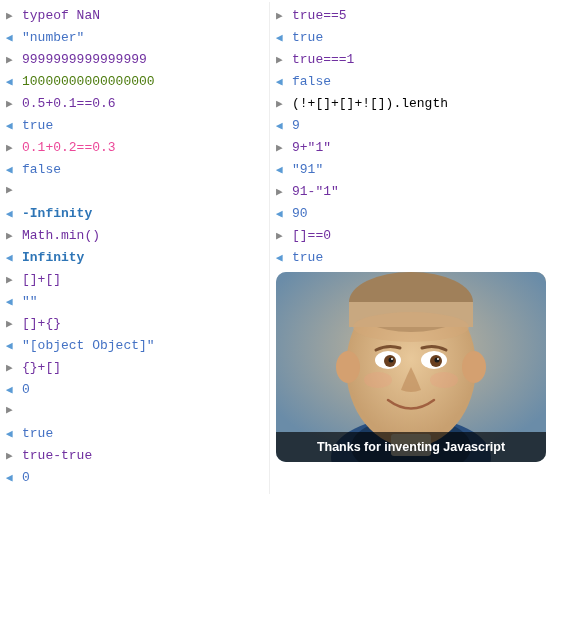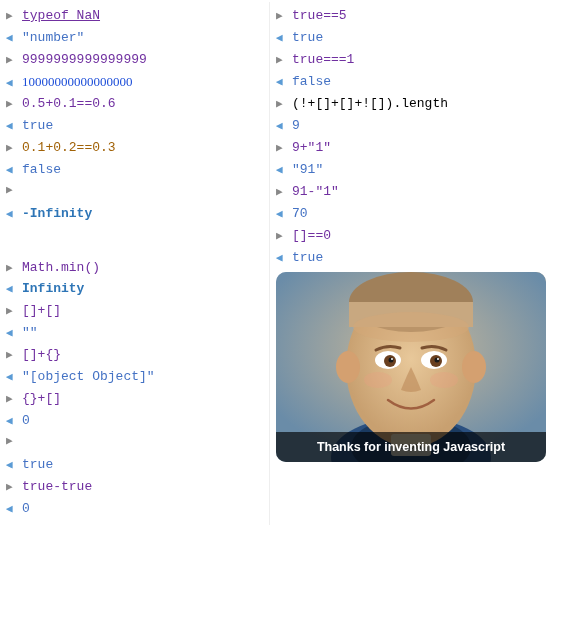--- a/index.html
+++ b/index.html
@@ -67,60 +67,60 @@
     }
   </style>
 </head>
 <body>
 
 <div class="container section-top">
 
   <div class="col col-left">
   <div class="line">
         <span class="arrow arrow-right">▶</span>
-        <span class="code-input" style="color: rgb(112, 48, 160); text-decoration: underline;">typeof NaN</span>
+        <span class="code-input" style="color: rgb(112, 48, 160);">typeof NaN</span>
       </div>
       <div class="line">
         <span class="arrow arrow-left-blue">◀</span>
         <span class="code-output" style="color: rgb(68, 114, 196);">"number"</span>
       </div>
       <div class="line">
         <span class="arrow arrow-right">▶</span>
         <span class="code-input" style="color: rgb(112, 48, 160);">9999999999999999</span>
       </div>
       <div class="line">
         <span class="arrow arrow-left-blue">◀</span>
-        <span class="code-output" style="color: #1d4ed8; font-family: Liberation Serif, serif;">10000000000000000</span>
+        <span class="code-output" style="color: #4d7c0f;">10000000000000000</span>
       </div>
       <div class="line">
         <span class="arrow arrow-right">▶</span>
         <span class="code-input" style="color: rgb(112, 48, 160);">0.5+0.1==0.6</span>
       </div>
       <div class="line">
         <span class="arrow arrow-left-blue">◀</span>
         <span class="code-output" style="color: rgb(68, 114, 196);">true</span>
       </div>
       <div class="line">
         <span class="arrow arrow-right">▶</span>
-        <span class="code-input" style="color: #a16207; text-align: center;">0.1+0.2==0.3</span>
+        <span class="code-input" style="color: #ec4899; text-align: center;">0.1+0.2==0.3</span>
       </div>
       <div class="line">
         <span class="arrow arrow-left-blue">◀</span>
         <span class="code-output" style="color: rgb(68, 114, 196);">false</span>
       </div>
       <div class="line">
         <span class="arrow arrow-right">▶</span>
       </div>
       <div class="line">
         <span class="arrow arrow-left-blue">◀</span>
         <span class="code-output" style="color: rgb(46, 117, 182); font-weight: bold;">-Infinity</span>
       </div>
       <div class="line">
         <span class="arrow arrow-right">▶</span>
-        <span class="code-input" style="color: rgb(112, 48, 160); margin-top: 32px;">Math.min()</span>
+        <span class="code-input" style="color: rgb(112, 48, 160);">Math.min()</span>
       </div>
       <div class="line">
         <span class="arrow arrow-left-blue">◀</span>
         <span class="code-output" style="color: rgb(46, 117, 182); font-weight: bold;">Infinity</span>
       </div>
       <div class="line">
         <span class="arrow arrow-right">▶</span>
         <span class="code-input" style="color: rgb(112, 48, 160);">[]+[]</span>
       </div>
       <div class="line">
@@ -192,21 +192,21 @@
       <div class="line">
         <span class="arrow arrow-left-blue">◀</span>
         <span class="code-output" style="color: rgb(68, 114, 196);">"91"</span>
       </div>
       <div class="line">
         <span class="arrow arrow-right">▶</span>
         <span class="code-input" style="color: rgb(112, 48, 160);">91-"1"</span>
       </div>
       <div class="line">
         <span class="arrow arrow-left-blue">◀</span>
-        <span class="code-output" style="color: rgb(68, 114, 196);">70</span>
+        <span class="code-output" style="color: rgb(68, 114, 196);">90</span>
       </div>
       <div class="line">
         <span class="arrow arrow-right">▶</span>
         <span class="code-input" style="color: rgb(112, 48, 160);">[]==0</span>
       </div>
       <div class="line">
         <span class="arrow arrow-left-blue">◀</span>
         <span class="code-output" style="color: rgb(68, 114, 196);">true</span>
       </div>
       <div class="img-container">

